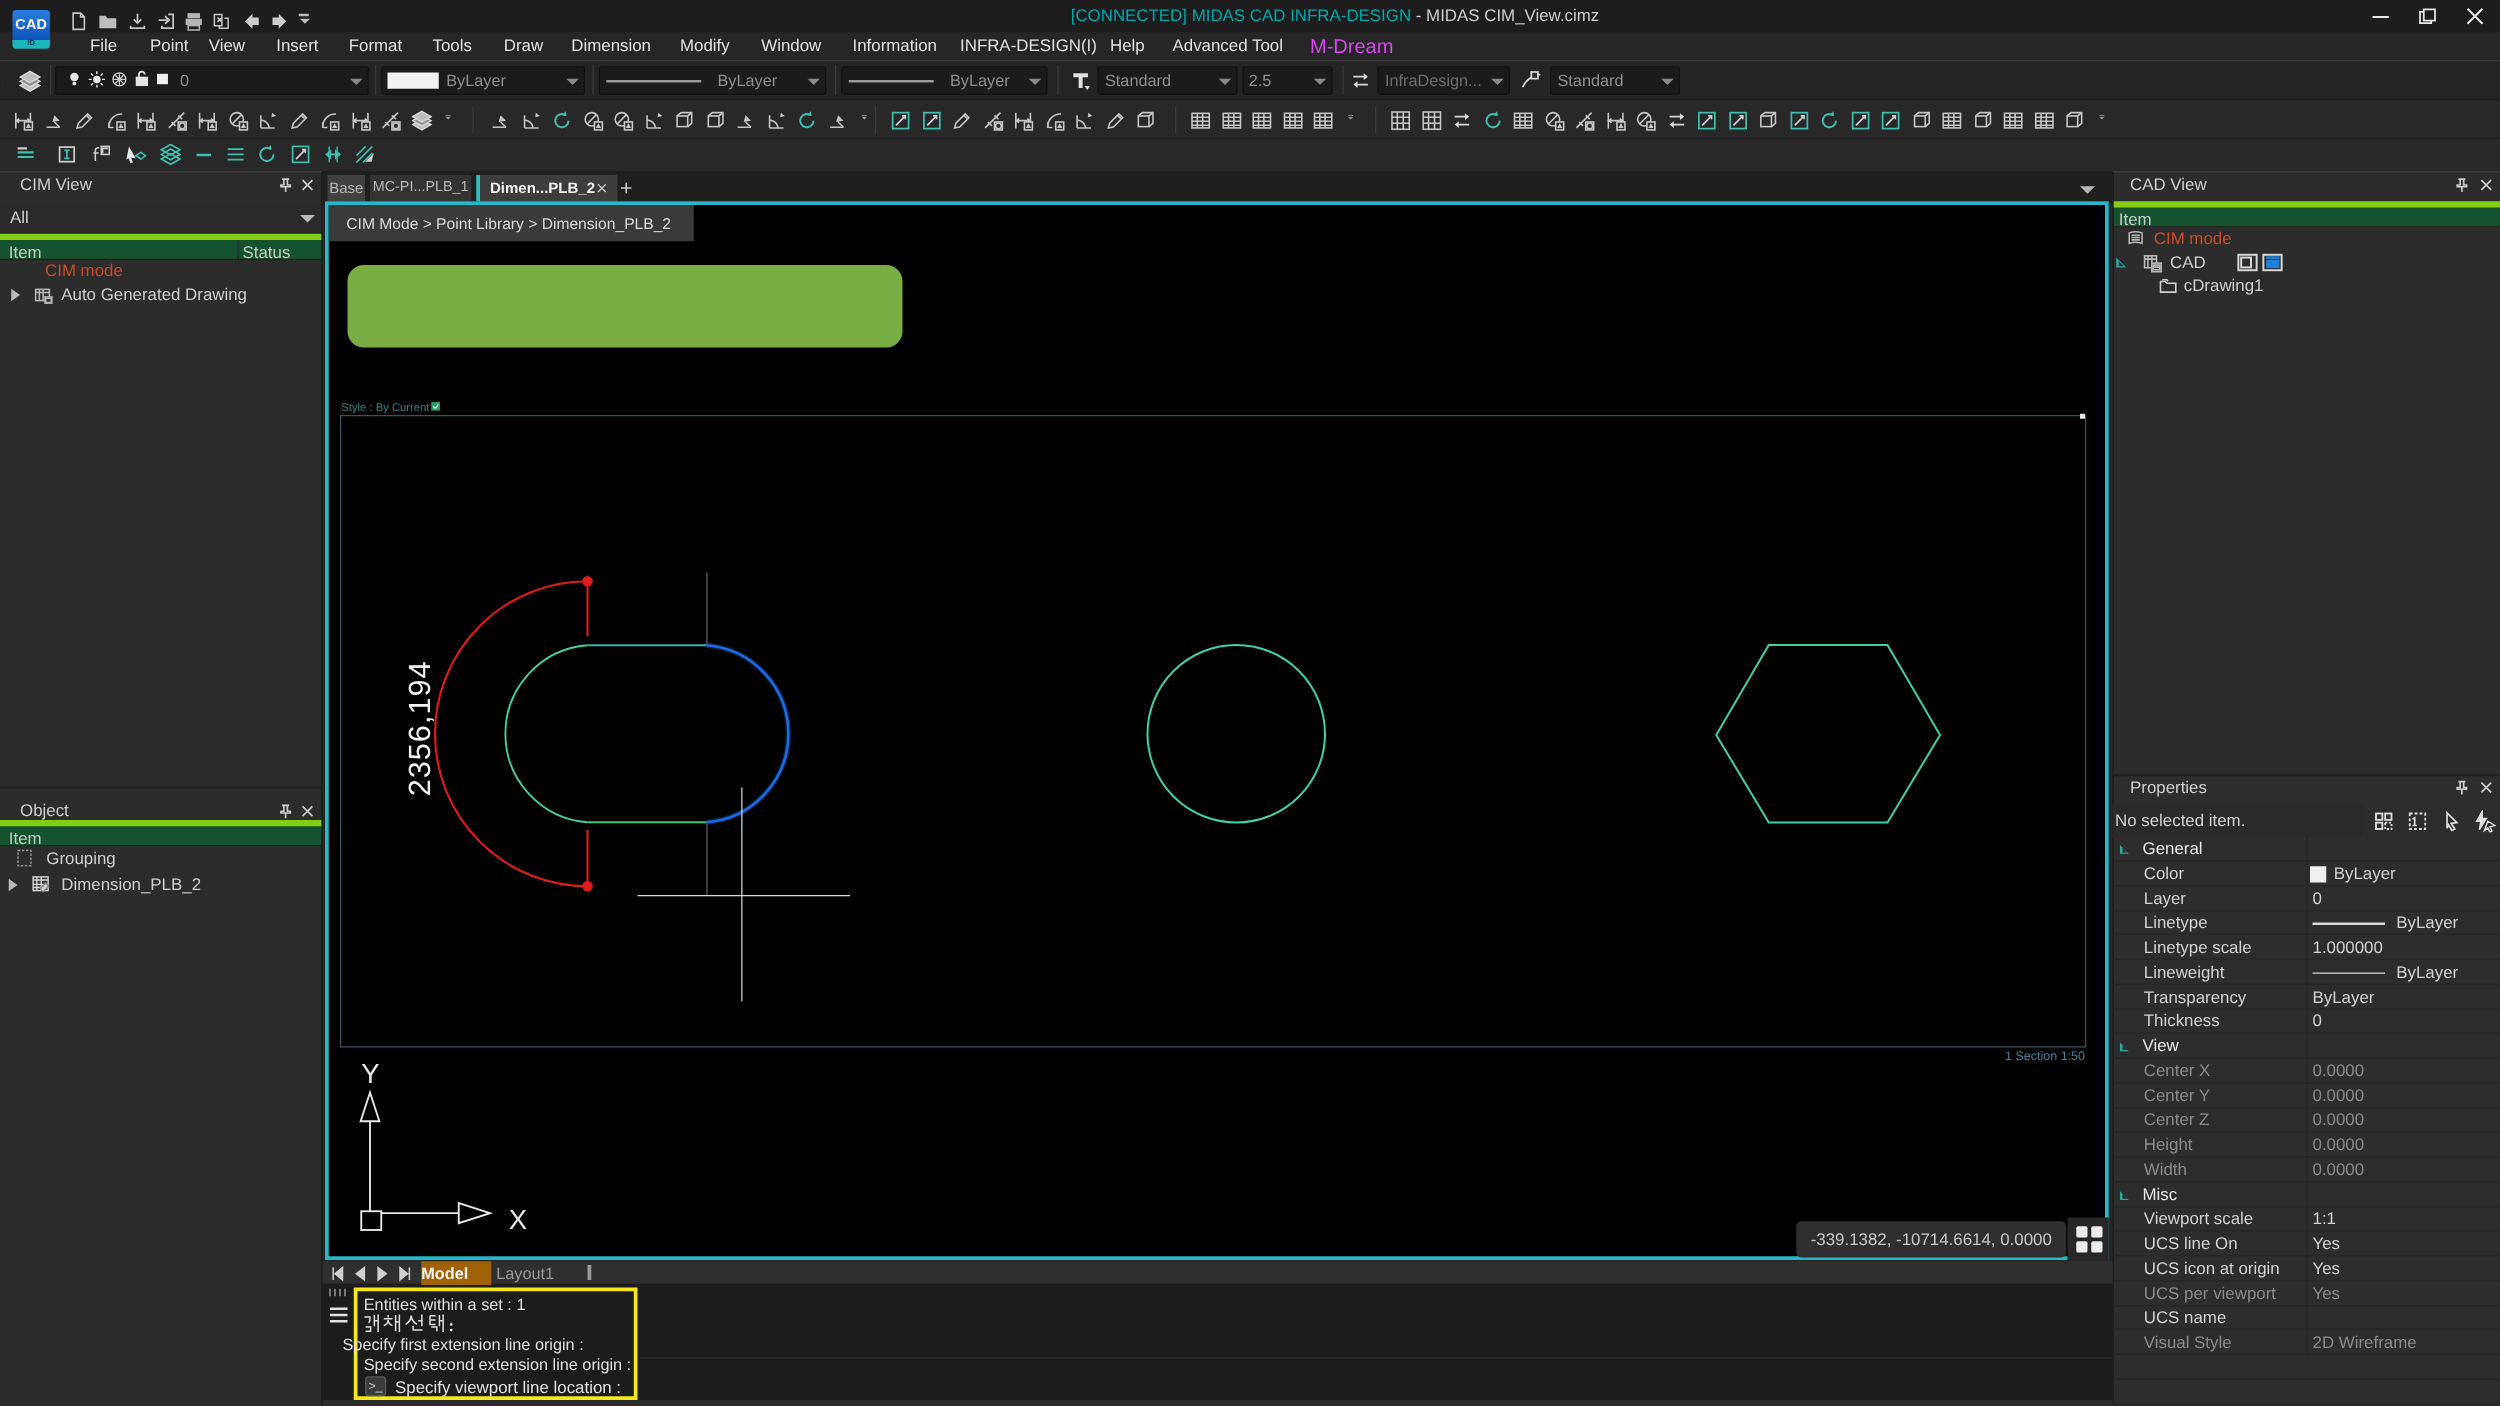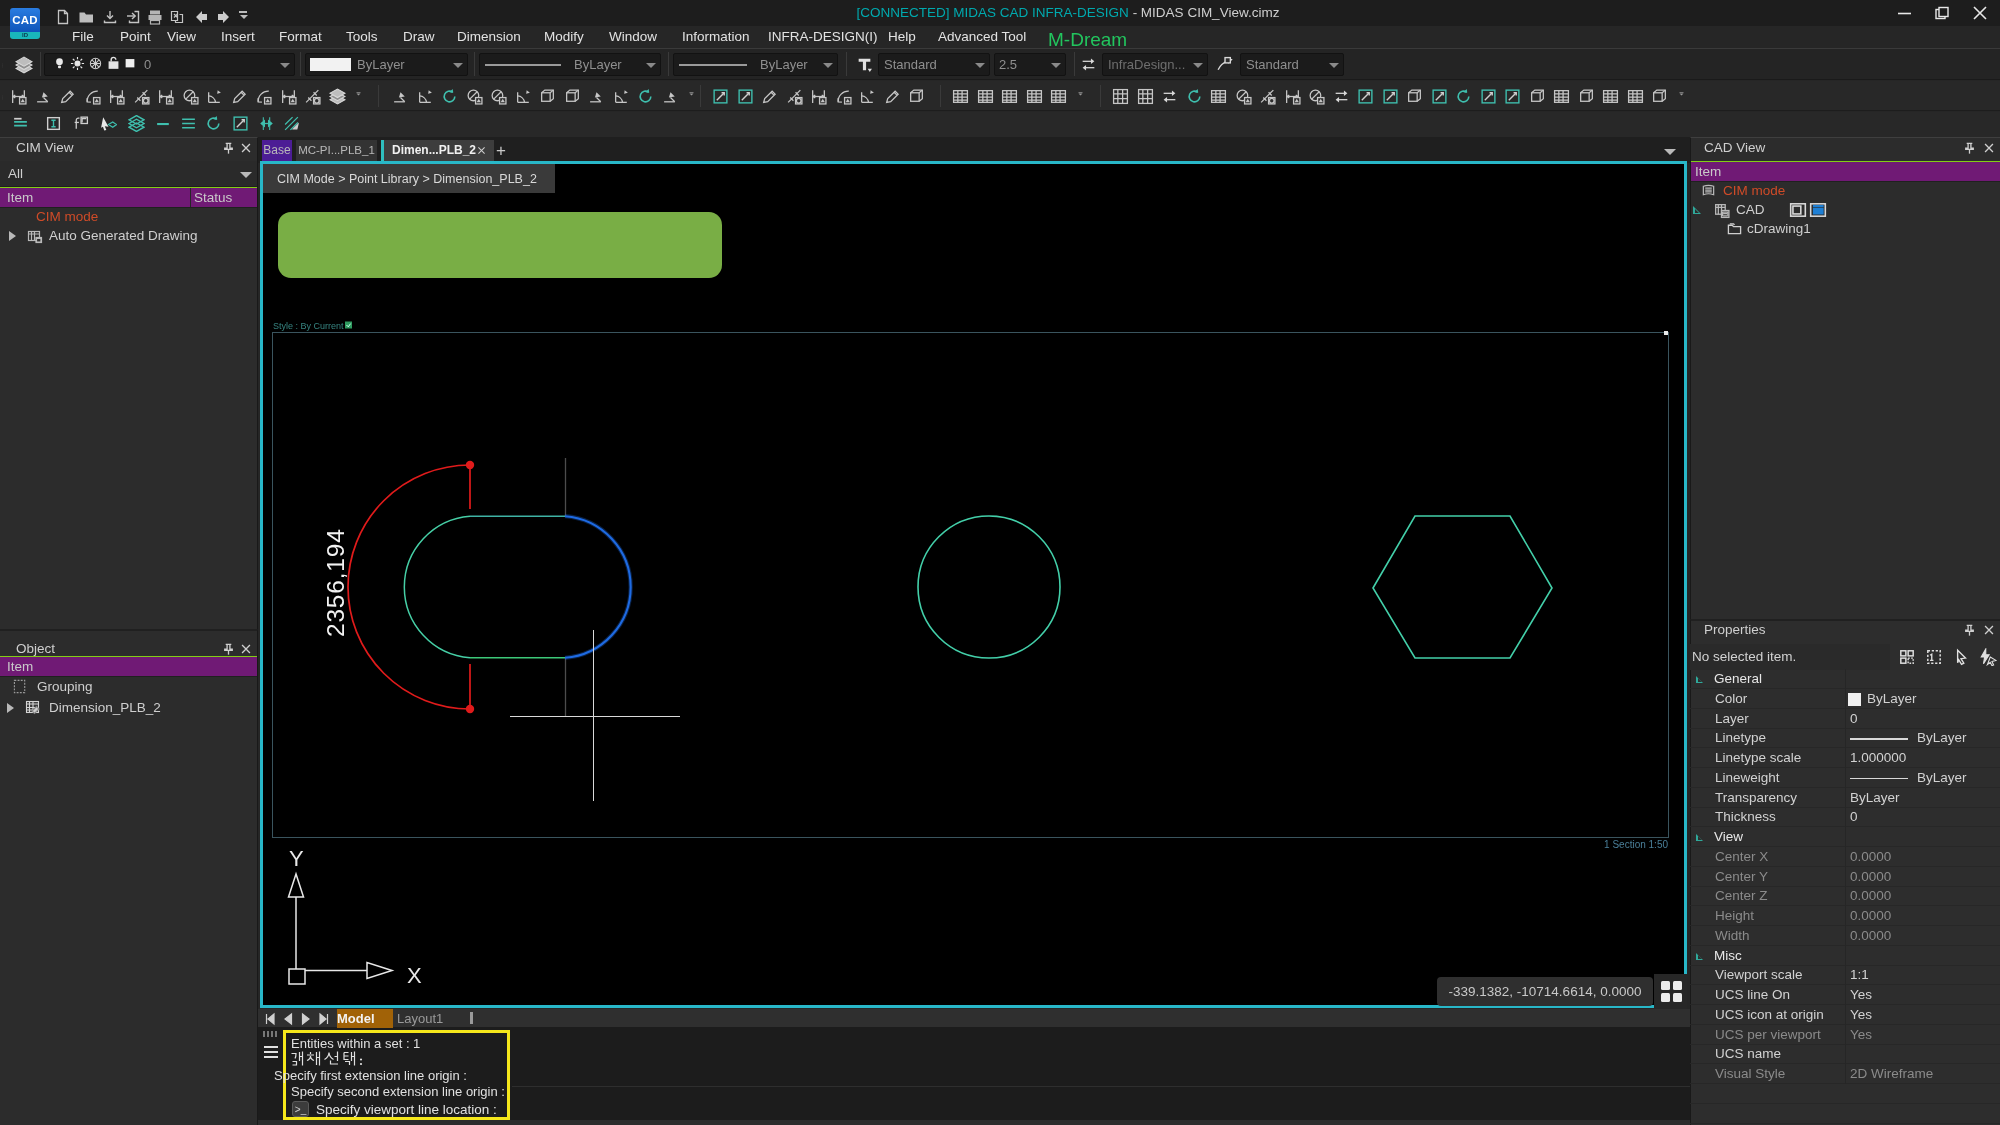--- a/index.html
+++ b/index.html
@@ -4,21 +4,21 @@
 *{margin:0;padding:0;box-sizing:border-box;}
 html,body{width:2000px;height:1125px;overflow:hidden;background:#262626;
 font-family:"Liberation Sans",sans-serif;-webkit-font-smoothing:antialiased;}
 .abs{position:absolute;}
 #app{position:relative;width:2000px;height:1125px;background:#262626;}
 .txt{white-space:nowrap;}
 svg{display:block;}
 .combo{position:absolute;background:#1b1b1b;border:1px solid #121212;border-radius:2px;color:#8f8f8f;font-size:13px;}
 .combo .car{position:absolute;right:4px;top:50%;margin-top:-2px;width:0;height:0;border-left:5px solid transparent;border-right:5px solid transparent;border-top:5px solid #8a8a8a;}
 .ptitle{position:absolute;left:16px;font-size:13.5px;color:#cfcfcf;}
-.hdr{position:absolute;background:#701a75;border-top:1px solid #84cc16;border-bottom:1px solid #202020;color:#c9c9c9;font-size:13.5px;}
+.hdr{position:absolute;background:#14532d;border-top:5px solid #84cc16;border-bottom:1px solid #202020;color:#c9c9c9;font-size:13.5px;}
 .trow{position:absolute;color:#cfcfcf;font-size:13.5px;white-space:nowrap;}
 .dim{color:#8b8b8b;}
 .prow{position:absolute;left:0;width:312px;height:20px;border-bottom:1px solid #272727;font-size:13.5px;color:#d2d2d2;white-space:nowrap;}
 .prow .lab{position:absolute;left:25px;top:2px;}
 .prow .val{position:absolute;left:160px;top:2px;}
 .sect{font-weight:normal;color:#e8e8e8;}
 .tri{position:absolute;left:6px;top:7px;width:0;height:0;border-bottom:7px solid #2fa89a;border-right:7px solid transparent;}
 .tri2{position:absolute;left:8px;top:9px;width:0;height:0;border-bottom:4px solid #2d2d2d;border-right:4px solid transparent;}
 </style></head><body>
 <div id="app">
@@ -321,21 +321,21 @@
 <div class="abs txt" style="left:279px;top:29px;font-size:13.5px;color:#e2e2e2">Format</div>
 <div class="abs txt" style="left:346px;top:29px;font-size:13.5px;color:#e2e2e2">Tools</div>
 <div class="abs txt" style="left:403px;top:29px;font-size:13.5px;color:#e2e2e2">Draw</div>
 <div class="abs txt" style="left:457px;top:29px;font-size:13.5px;color:#e2e2e2">Dimension</div>
 <div class="abs txt" style="left:544px;top:29px;font-size:13.5px;color:#e2e2e2">Modify</div>
 <div class="abs txt" style="left:609px;top:29px;font-size:13.5px;color:#e2e2e2">Window</div>
 <div class="abs txt" style="left:682px;top:29px;font-size:13.5px;color:#e2e2e2">Information</div>
 <div class="abs txt" style="left:768px;top:29px;font-size:13.5px;color:#e2e2e2">INFRA-DESIGN(I)</div>
 <div class="abs txt" style="left:888px;top:29px;font-size:13.5px;color:#e2e2e2">Help</div>
 <div class="abs txt" style="left:938px;top:29px;font-size:13.5px;color:#e2e2e2">Advanced Tool</div>
-<div class="abs txt" style="left:1048px;top:29px;font-size:19px;color:#22c55e">M-Dream</div>
+<div class="abs txt" style="left:1048px;top:29px;font-size:16px;color:#d946ef">M-Dream</div>
 <div class="abs" style="left:0;top:48px;width:2000px;height:32px;background:#242424;border-top:1px solid #3a3a3a;border-bottom:1px solid #1a1a1a"></div>
 <svg class="abs" style="left:2px;top:53px" width="3" height="24" viewBox="0 0 16 16">
       <use href="#i-grip"></use>
     </svg>
 <svg class="abs" style="left:14px;top:56px" width="20" height="18" viewBox="0 0 16 16">
       <use href="#i-layers"></use>
     </svg>
 <div class="abs" style="left:40px;top:52px;width:1px;height:24px;background:#3a3a3a"></div>
 <div class="combo" style="left:44px;top:53px;width:251px;height:23px">
       <div class="car"></div>
@@ -829,21 +829,21 @@
       </div>
 <div class="prow" style="top:395.0px">
         <span class="lab dim">Visual Style</span>
         <span class="val dim">2D Wireframe</span>
       </div>
 <div class="prow" style="top:414.75px"></div>
 <div class="prow" style="top:434.5px"></div>
 </div>
 <div class="abs" style="left:1845px;top:669px;width:1px;height:415px;background:#262626"></div>
 <div class="abs" style="left:258px;top:137px;width:1432px;height:26px;background:#1f1f1f"></div>
-<div class="abs txt" style="left:262px;top:140px;width:30px;height:21px;background:#4c1d95;color:#b9b9b9;font-size:12px;text-align:center;line-height:21px">Base</div>
+<div class="abs txt" style="left:262px;top:140px;width:30px;height:21px;background:#404040;color:#b9b9b9;font-size:12px;text-align:center;line-height:21px">Base</div>
 <div class="abs txt" style="left:296px;top:140px;width:81px;height:21px;background:#333;color:#b9b9b9;font-size:11.5px;text-align:center;line-height:21px">MC-PI...PLB_1</div>
 <div class="abs txt" style="left:381px;top:140px;width:113px;height:21px;background:#3d3d3d;border-left:3px solid #2fbfbf;color:#f0f0f0;font-size:12px;font-weight:bold;line-height:21px"><span style="margin-left:8px">Dimen...PLB_2</span><svg style="position:absolute;right:7px;top:5px" width="11" height="11" viewBox="0 0 16 16">
         <use href="#i-x"></use>
       </svg></div>
 <div class="abs txt" style="left:496px;top:141px;font-size:17px;color:#c9c9c9">+</div>
 <div class="abs" style="left:1664px;top:149px;width:0;height:0;border-left:6px solid transparent;border-right:6px solid transparent;border-top:6px solid #b9b9b9"></div>
 <div class="abs" style="left:260px;top:161px;width:1427px;height:847px;background:#000;border:3px solid #28b7c8"></div>
 <div class="abs" style="left:263px;top:164px;width:292px;height:29px;background:#3a3a3a"></div>
 <div class="abs txt" style="left:277px;top:172px;font-size:12.5px;color:#d9d9d9">CIM Mode &gt; Point Library &gt; Dimension_PLB_2</div>
 <div class="abs" style="left:278px;top:212px;width:444px;height:66px;background:#79ae45;border-radius:13px"></div>

